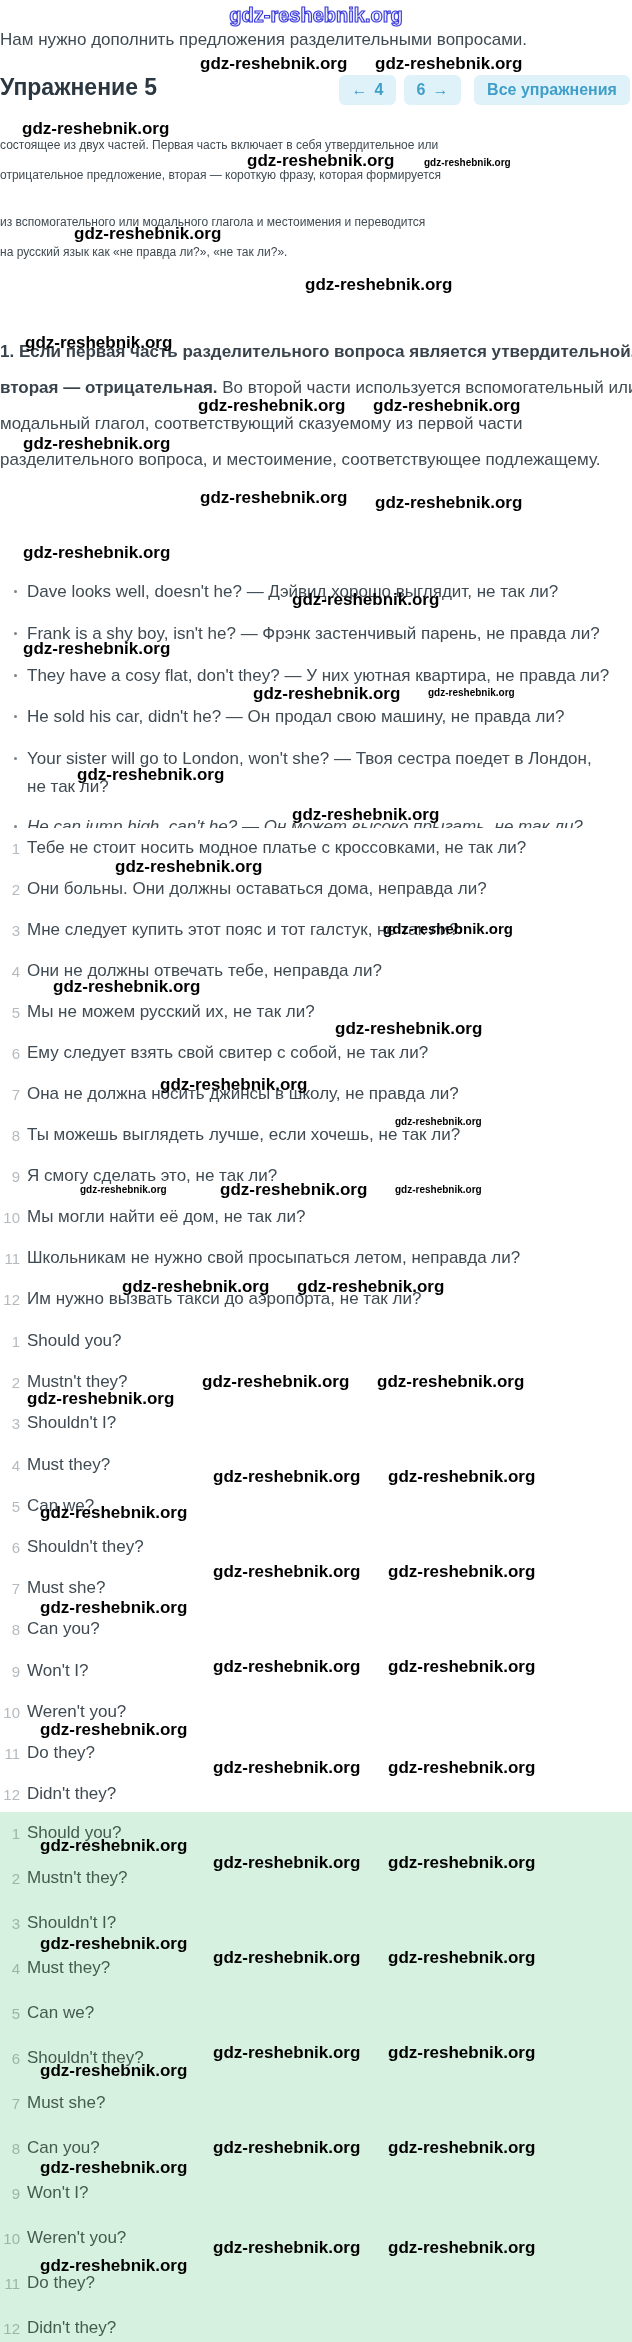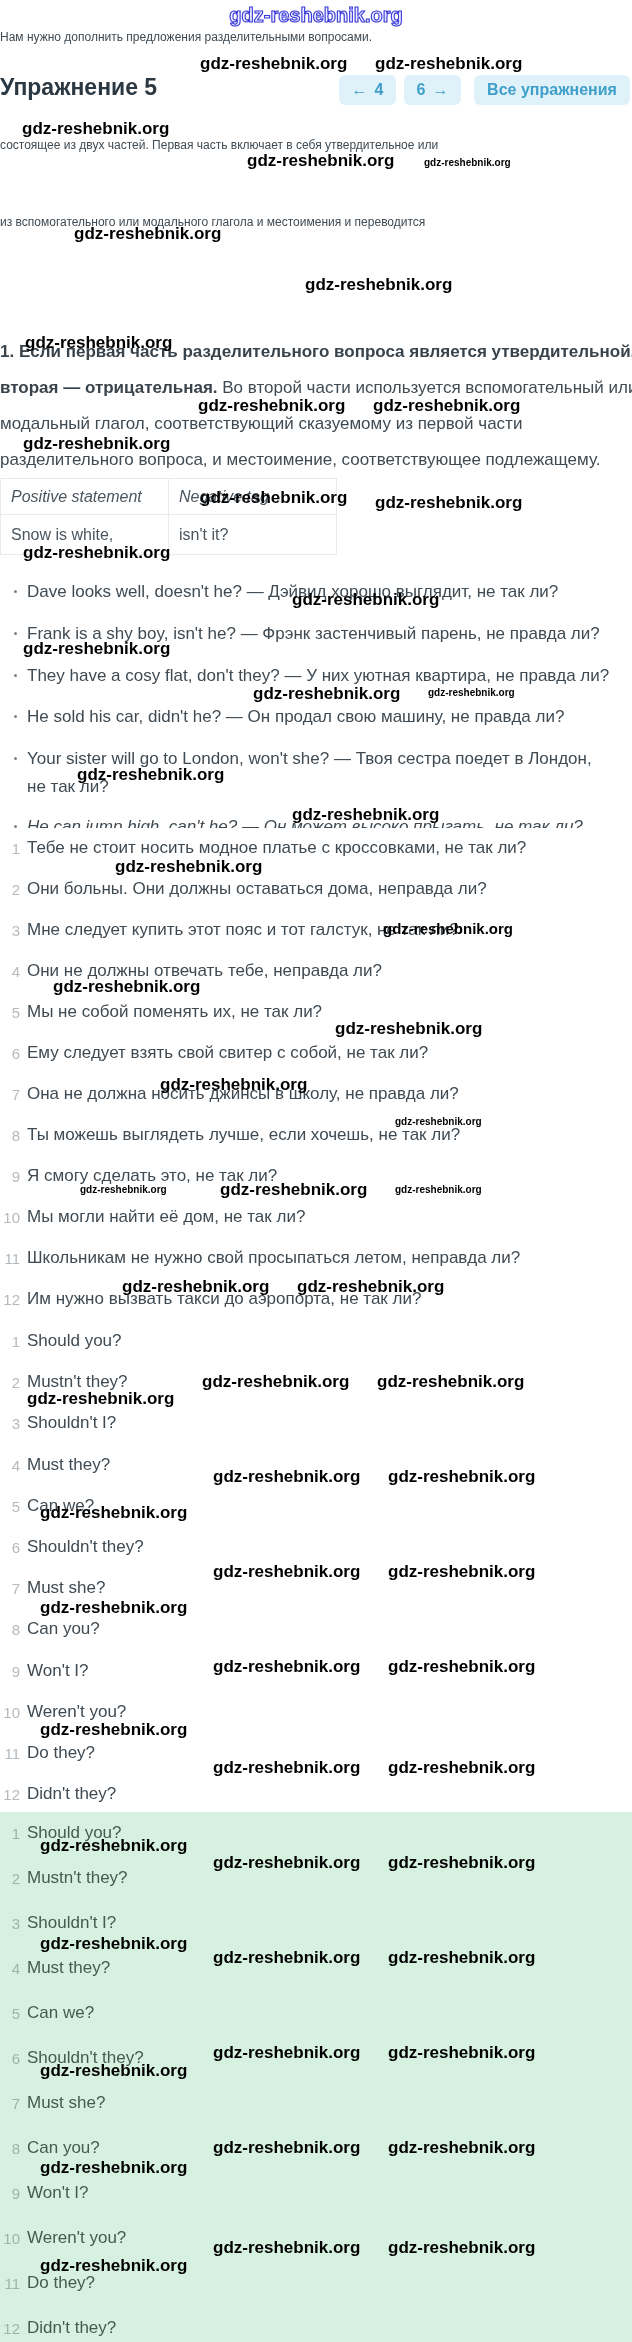--- a/index.html
+++ b/index.html
@@ -3,21 +3,21 @@
 <meta charset="utf-8">
 <style>
   html,body{margin:0;padding:0;background:#fff;}
   .page{position:relative;width:632px;height:2342px;background:#ffffff;overflow:hidden;
         font-family:"Liberation Sans",sans-serif;color:#3f4a52;}
   
   .wm{position:absolute;font-weight:700;color:#000;white-space:nowrap;line-height:1;z-index:30;}
   .wm-top{position:absolute;top:4px;left:0;right:0;text-align:center;font-size:20px;font-weight:700;
           color:#eef0ff;-webkit-text-stroke:1.1px #3c3cd9;text-shadow:0 0 1px #3c3cd9;z-index:30;}
   
-  .intro{position:absolute;top:30px;left:0;font-size:12px;white-space:nowrap;}
+  .intro{position:absolute;top:30px;left:0;font-size:17px;white-space:nowrap;}
   .title{position:absolute;top:74px;left:0;margin:0;font-size:23px;font-weight:700;color:#2b3842;white-space:nowrap;}
   .navbtn{position:absolute;top:75px;height:30px;border:none;border-radius:6px;background:#dff2fa;
           color:#3f9fc8;font-family:inherit;font-size:16px;font-weight:600;display:flex;
           align-items:center;justify-content:center;gap:7px;cursor:pointer;padding:0;}
   .navbtn .arr{font-size:16px;line-height:1;}
   #btn-prev{left:339px;width:57px;}
   #btn-next{left:404px;width:57px;}
   #btn-all{left:474px;width:156px;font-size:16px;}
   
   .tline{position:absolute;left:0;font-size:12px;line-height:30px;white-space:nowrap;}
@@ -61,43 +61,31 @@
   </button>
   <button class="navbtn" id="btn-next">
     <span>6</span>
     <span class="arr">→</span>
   </button>
   <button class="navbtn" id="btn-all">
     <span>Все упражнения</span>
   </button>
 
   <div class="tline" style="top:130px">состоящее из двух частей. Первая часть включает в себя утвердительное или</div>
+  <div class="tline" style="top:160px">отрицательное предложение, вторая — короткую фразу, которая формируется</div>
   <div class="tline" style="top:207px">из вспомогательного или модального глагола и местоимения и переводится</div>
+  <div class="tline" style="top:237px">на русский язык как «не правда ли?», «не так ли?».</div>
 
   <div class="rule" id="rule-block">
       <div><span class="b">1. Если первая часть разделительного вопроса является утвердительной, то</span><span></span></div>
       <div><span class="b">вторая — отрицательная.</span><span> Во второй части используется вспомогательный или</span></div>
       <div><span class="b"></span><span>модальный глагол, соответствующий сказуемому из первой части</span></div>
       <div><span class="b"></span><span>разделительного вопроса, и местоимение, соответствующее подлежащему.</span></div>
     </div>
 
-  <table class="tag-table">
-    <thead>
-      <tr>
-        <th>Positive statement</th>
-        <th>Negative tag</th>
-      </tr>
-    </thead>
-    <tbody>
-      <tr>
-        <td>Snow is white,</td>
-        <td>isn't it?</td>
-      </tr>
-    </tbody>
-  </table>
 
 
   <div id="examples-layer">
       <div class="ex-item" style="top: 578px;"><span class="dot"></span><span>Dave looks well, doesn't he? — Дэйвид хорошо выглядит, не так ли?</span></div>
       <div class="ex-item" style="top: 620px;"><span class="dot"></span><span>Frank is a shy boy, isn't he? — Фрэнк застенчивый парень, не правда ли?</span></div>
       <div class="ex-item" style="top: 662px;"><span class="dot"></span><span>They have a cosy flat, don't they? — У них уютная квартира, не правда ли?</span></div>
       <div class="ex-item" style="top: 703px;"><span class="dot"></span><span>He sold his car, didn't he? — Он продал свою машину, не правда ли?</span></div>
       <div class="ex-item" style="top: 745px;"><span class="dot"></span><span>Your sister will go to London, won't she? — Твоя сестра поедет в Лондон, не так ли?</span></div>
       <div class="clipper">
         <div class="ex-item"><span class="dot"></span><span>He can jump high, can't he? — Он может высоко прыгать, не так ли?</span></div>
@@ -115,21 +103,21 @@
       <div class="q-item" style="top: 919px;">
         <span class="num">3</span>
         <span class="txt">Мне следует купить этот пояс и тот галстук, не так ли?</span>
       </div>
       <div class="q-item" style="top: 960px;">
         <span class="num">4</span>
         <span class="txt">Они не должны отвечать тебе, неправда ли?</span>
       </div>
       <div class="q-item" style="top: 1001px;">
         <span class="num">5</span>
-        <span class="txt">Мы не собой поменять их, не так ли?</span>
+        <span class="txt">Мы не можем русский их, не так ли?</span>
       </div>
       <div class="q-item" style="top: 1042px;">
         <span class="num">6</span>
         <span class="txt">Ему следует взять свой свитер с собой, не так ли?</span>
       </div>
       <div class="q-item" style="top: 1083px;">
         <span class="num">7</span>
         <span class="txt">Она не должна носить джинсы в школу, не правда ли?</span>
       </div>
       <div class="q-item" style="top: 1124px;">

